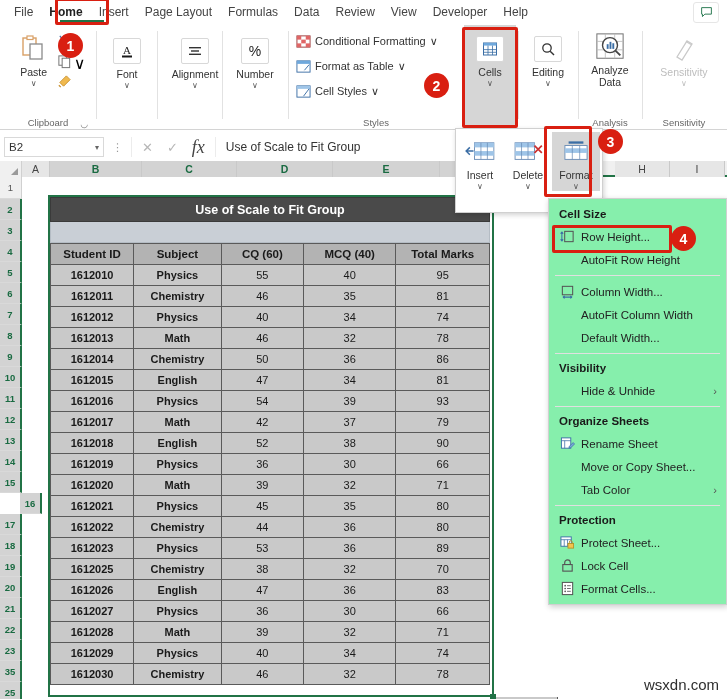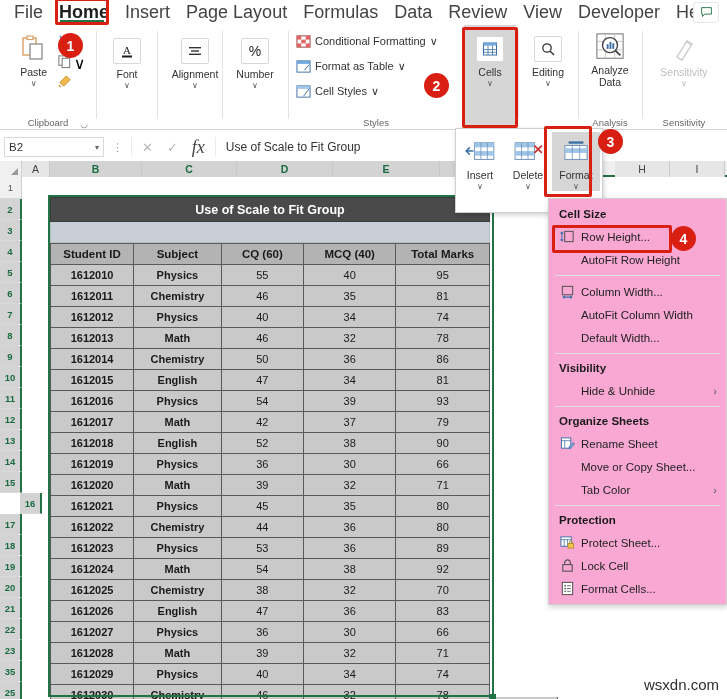--- a/index.html
+++ b/index.html
@@ -11,21 +11,21 @@
   }
   #app { position: relative; width: 727px; height: 699px; }
 
   
   .tabstrip {
     position: absolute; left: 0; top: 0; width: 727px; height: 25px;
     background: #ffffff;
     display: flex; align-items: center;
   }
   .tab {
-    font-size: 18px; color: #444444;
+    font-size: 12px; color: #444444;
     padding: 0 8px; height: 25px; line-height: 25px;
     white-space: nowrap;
   }
   .tab.active { color: #1f1f1f; font-weight: 600; }
   .comment-btn {
     position: absolute; right: 8px; top: 2px;
     width: 26px; height: 21px;
     border: 1px solid #e6e6e6; border-radius: 3px; background: #fff;
     display: flex; align-items: center; justify-content: center;
   }
@@ -171,21 +171,21 @@
     box-shadow: 1px 2px 5px rgba(0,0,0,.18);
   }
   .cellspanel .row { display: flex; }
   .cellspanel .cblabel {
     position:absolute; right:8px; bottom:2px; font-size:9.5px; color:#666;
   }
 
   
   .menu {
     position: absolute; left: 548px; top: 198px; width: 179px;
-    background: #f9a8d4; border: 1px solid #d0d0d0;
+    background: #86efac; border: 1px solid #d0d0d0;
     box-shadow: 1px 2px 6px rgba(0,0,0,.2);
     padding: 5px 0 4px 0;
   }
   .menu-head {
     font-size: 11.5px; font-weight: 700; color: #1a1a1a;
     padding: 4px 0 5px 10px;
   }
   .menu-item {
     display: flex; align-items: center; gap: 6px;
     height: 23px; padding-left: 10px; font-size: 11.5px; color: #222;
@@ -592,27 +592,20 @@
                 <td class="">80</td>
               </tr>
               <tr>
                 <td class="idc">1612023</td>
                 <td class="subj">Physics</td>
                 <td class="">53</td>
                 <td class="">36</td>
                 <td class="">89</td>
               </tr>
               <tr>
-                <td class="idc">1612024</td>
-                <td class="subj">Math</td>
-                <td class="">54</td>
-                <td class="">38</td>
-                <td class="">92</td>
-              </tr>
-              <tr>
                 <td class="idc">1612025</td>
                 <td class="subj">Chemistry</td>
                 <td class="">38</td>
                 <td class="">32</td>
                 <td class="">70</td>
               </tr>
               <tr>
                 <td class="idc">1612026</td>
                 <td class="subj">English</td>
                 <td class="">47</td>

